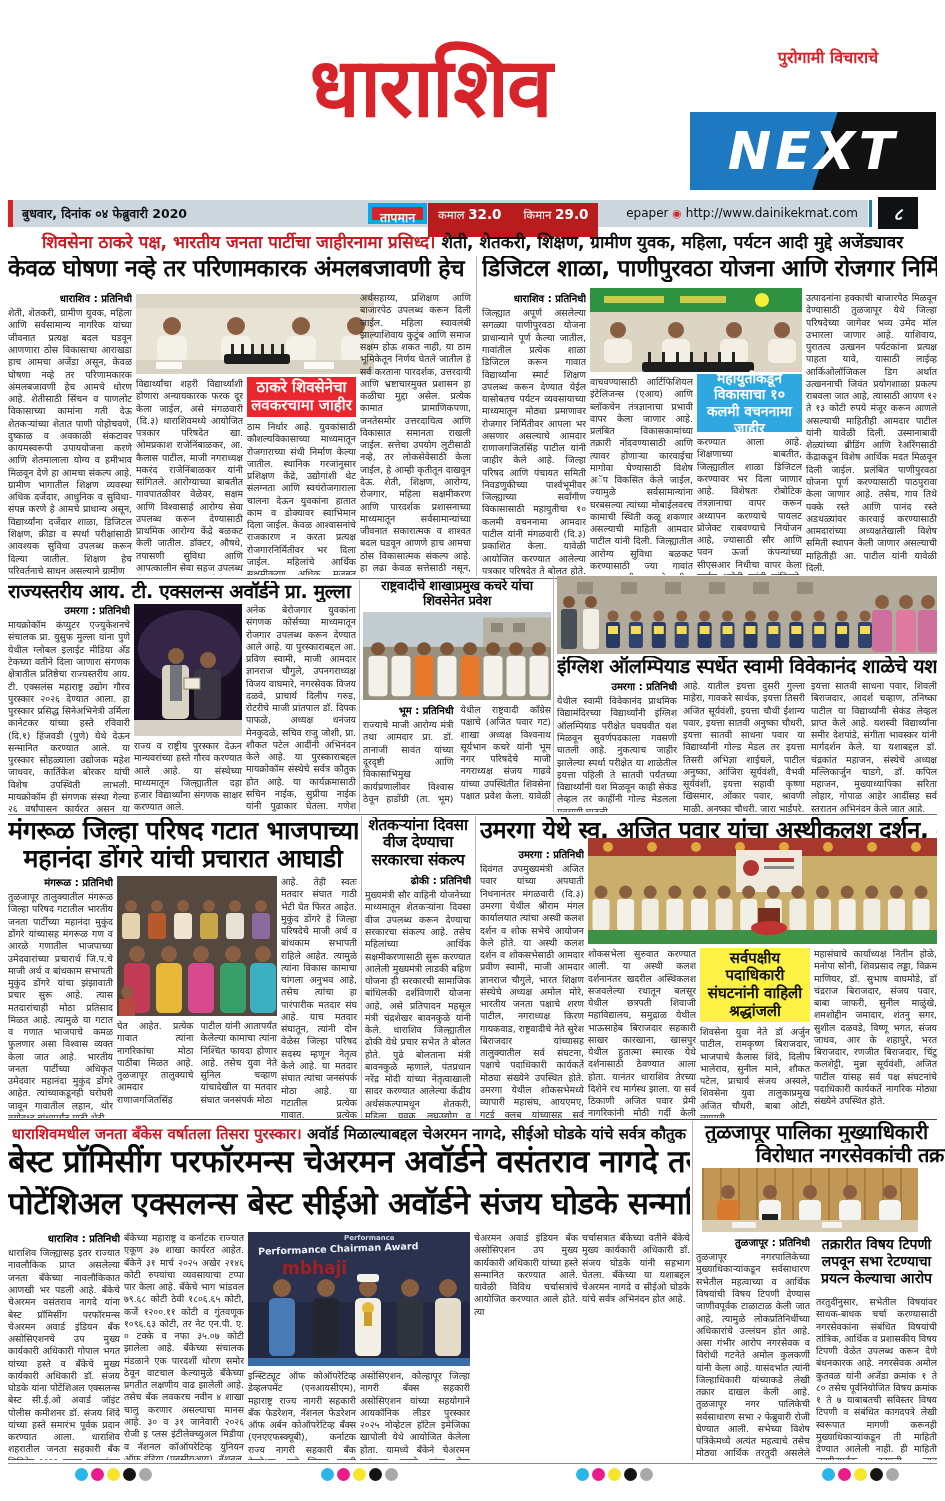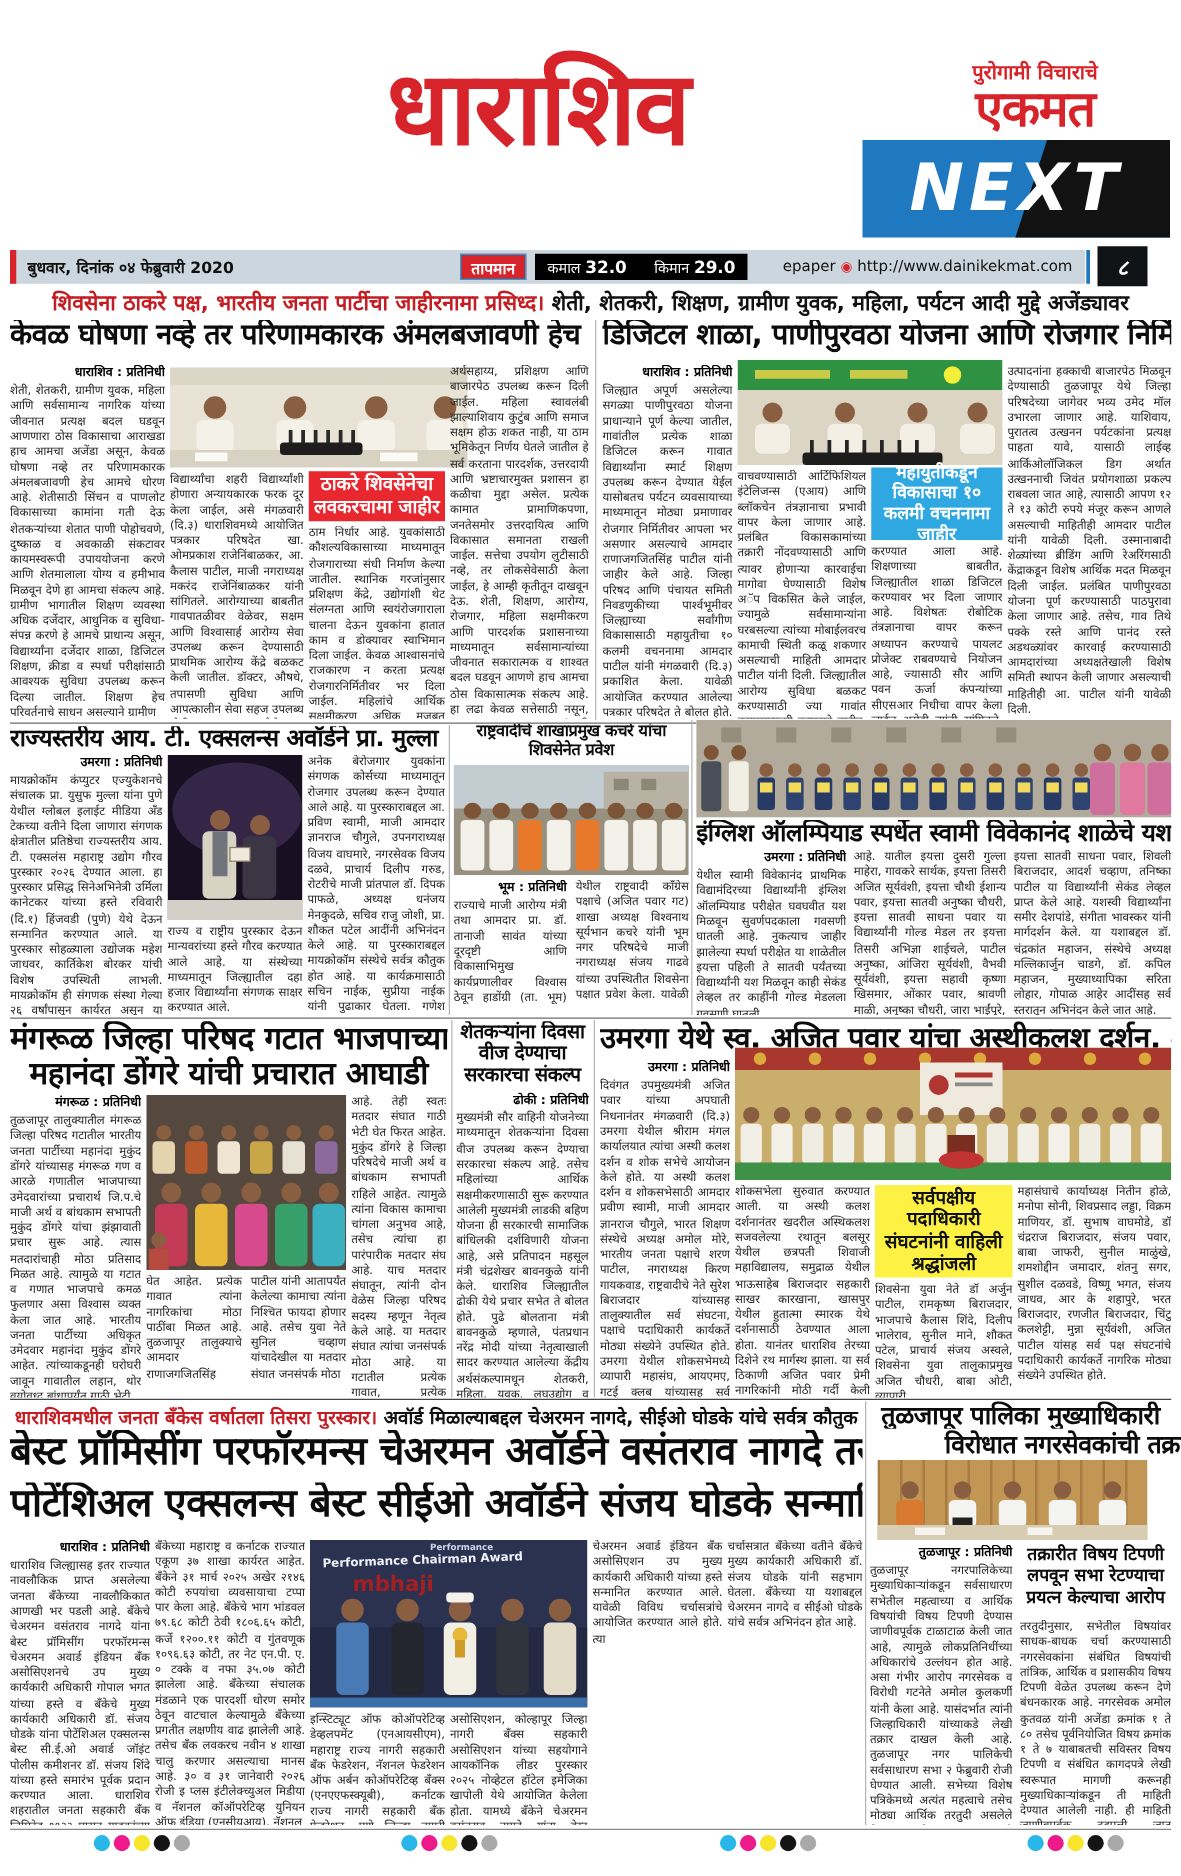--- a/index.html
+++ b/index.html
@@ -34,22 +34,22 @@
   .tagline .t2{font-size:40px;font-weight:800;line-height:1.02;letter-spacing:-1px}
   .next{position:absolute;left:690px;top:112px;width:246px;height:78px;background:var(--next-blue);overflow:hidden}
   .next .blk{position:absolute;left:55%;top:-6px;bottom:-6px;right:-18px;background:#121212;transform:skewX(-18deg)}
   .next .txt{position:absolute;left:0;right:0;top:0;bottom:0;display:flex;align-items:center;justify-content:center;
       color:#fff;font-size:52px;font-weight:800;font-style:italic;letter-spacing:4px}
   
   .infobar{position:absolute;left:8px;top:200px;width:860px;height:27px;background:var(--infobar-bg)}
   .infobar .redbar{position:absolute;left:0;top:0;bottom:0;width:5px;background:var(--brand-red)}
   .infobar .date{position:absolute;left:14px;top:5px;font-size:12.5px;font-weight:700;color:#111}
   .tapman{position:absolute;left:360px;top:3px;height:21px;background:var(--brand-red);color:#fff;
-      font-size:12.5px;font-weight:800;padding:2px 8px;border:1px solid #0ea5e9}
-  .tempbox{position:absolute;left:420px;top:3px;height:21px;background:#000000;color:#fff;
+      font-size:12.5px;font-weight:800;padding:2px 8px;border:4px solid #0ea5e9}
+  .tempbox{position:absolute;left:420px;top:3px;height:34px;background:#b91c1c;color:#fff;
       font-size:11.5px;padding:3px 10px;white-space:nowrap}
   .tempbox b{font-size:13.5px}
   .epaper{position:absolute;right:10px;top:6px;font-size:12px;color:#111;white-space:nowrap}
   .epaper .glyph{color:var(--brand-red);font-size:11px}
   .bluebar{position:absolute;left:869px;top:200px;width:3px;height:27px;background:var(--next-blue)}
   .pagebox{position:absolute;left:878px;top:197px;width:40px;height:32px;background:#101316;color:#fff;
       display:flex;align-items:center;justify-content:center;font-size:17px;font-style:italic;font-weight:700}
   .strip{position:absolute;left:8px;top:230px;width:929px;text-align:center;font-size:17px;
       font-weight:700;white-space:nowrap;overflow:hidden}
   .strip .r{color:var(--strip-red)}
@@ -58,21 +58,20 @@
   .dots{position:absolute;top:1468px;display:flex;gap:3px}
   .dot{width:13px;height:13px;border-radius:50%;display:inline-block}
   .ov{position:absolute;font-weight:700;white-space:nowrap}
 </style>
 </head>
 <body>
 
 <div class="mast-title">धाराशिव</div>
 <div class="tagline">
   <div class="t1">पुरोगामी विचाराचे</div>
-  <div class="t2">एकमत</div>
 </div>
 <div class="next">
   <div class="blk"></div>
   <div class="txt">NEXT</div>
 </div>
 
 <div class="infobar">
   <div class="redbar"></div>
   <div class="date">बुधवार, दिनांक ०४ फेब्रुवारी 2020</div>
   <div class="tapman">तापमान</div>

